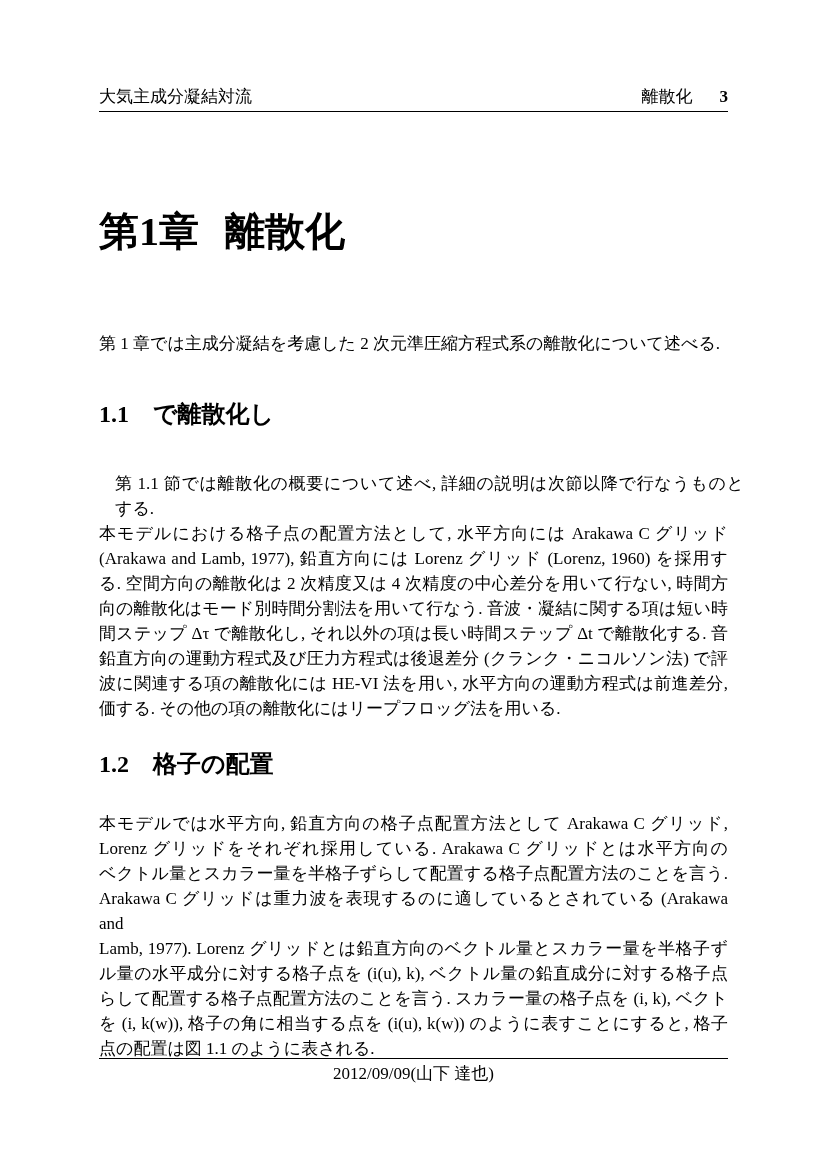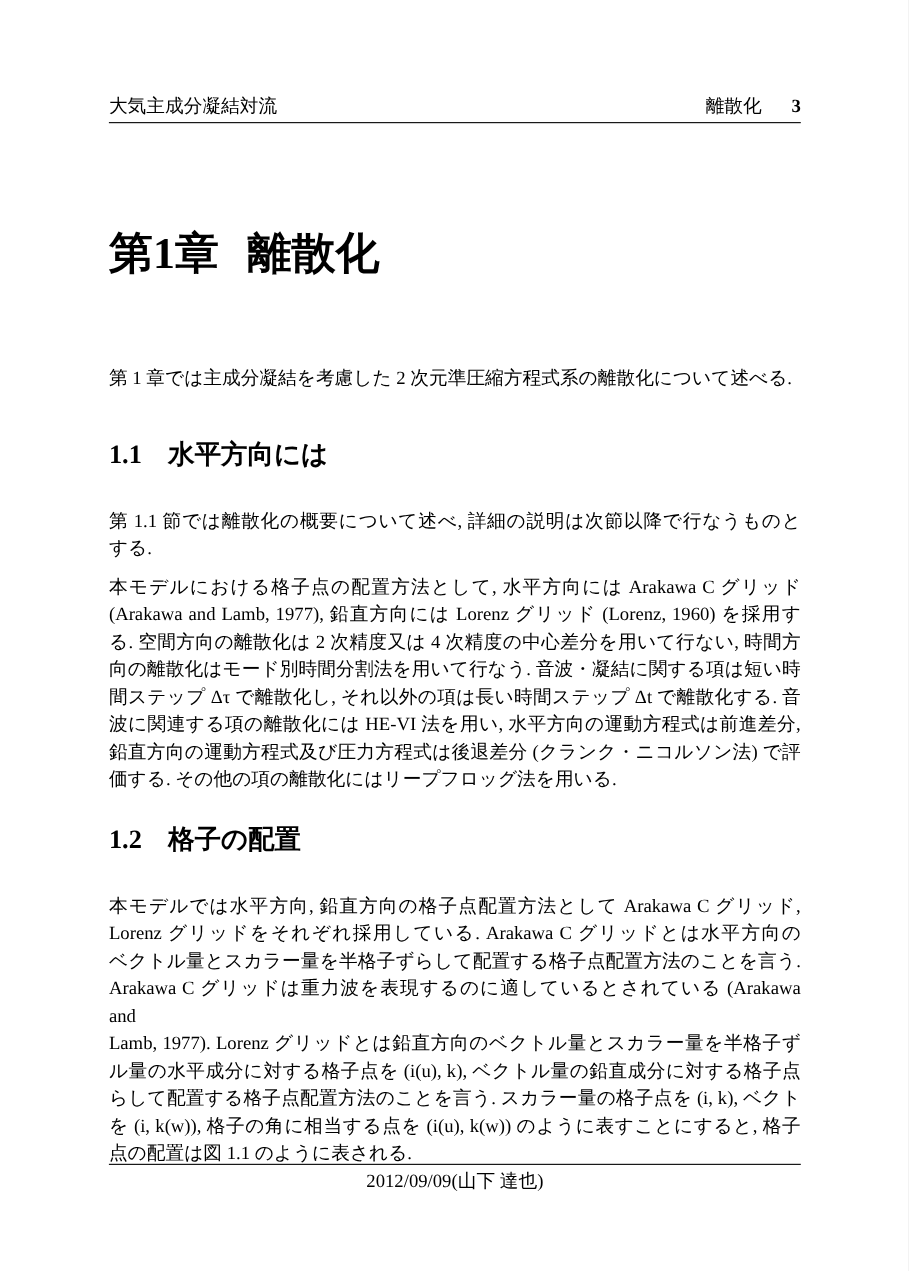--- a/index.html
+++ b/index.html
@@ -82,21 +82,21 @@
   .body {
     position: absolute;
     left: 99px;
     width: 629px;
     margin: 0;
     font-size: 17px;
     line-height: 25px;
     text-align: left;
   }
   .intro { top: 331px; }
-  .p11   { top: 461px; }
+  .p11   { top: 471px; margin-left: 16px; }
   .p12   { top: 521px; }
   .p21   { top: 811px; }
   .line {
     text-align: justify;
     text-align-last: justify;
   }
   .line.last {
     text-align: left;
     text-align-last: left;
   }
@@ -133,36 +133,36 @@
   </div>
   <div class="header-rule"></div>
 
   <h1 class="chapter">
     <span class="ch-label">第1章</span><span class="ch-title">離散化</span>
   </h1>
 
   <p class="body intro">第 1 章では主成分凝結を考慮した 2 次元準圧縮方程式系の離散化について述べる.</p>
 
   <h2 class="section s1">
-    <span class="sec-num">1.1</span><span class="sec-title">水平方向には</span>
+    <span class="sec-num">1.1</span><span class="sec-title">で離散化し</span>
   </h2>
 
   <div class="body p11">
       <div class="line">第 1.1 節では離散化の概要について述べ, 詳細の説明は次節以降で行なうものと</div>
       <div class="line last">する.</div>
     </div>
 
   <div class="body p12">
       <div class="line">本モデルにおける格子点の配置方法として, 水平方向には Arakawa C グリッド</div>
       <div class="line">(Arakawa and Lamb, 1977), 鉛直方向には Lorenz グリッド (Lorenz, 1960) を採用す</div>
       <div class="line">る. 空間方向の離散化は 2 次精度又は 4 次精度の中心差分を用いて行ない, 時間方</div>
       <div class="line">向の離散化はモード別時間分割法を用いて行なう. 音波・凝結に関する項は短い時</div>
       <div class="line">間ステップ Δτ で離散化し, それ以外の項は長い時間ステップ Δt で離散化する. 音</div>
+      <div class="line">鉛直方向の運動方程式及び圧力方程式は後退差分 (クランク・ニコルソン法) で評</div>
       <div class="line">波に関連する項の離散化には HE-VI 法を用い, 水平方向の運動方程式は前進差分,</div>
-      <div class="line">鉛直方向の運動方程式及び圧力方程式は後退差分 (クランク・ニコルソン法) で評</div>
       <div class="line last">価する. その他の項の離散化にはリープフロッグ法を用いる.</div>
     </div>
 
   <h2 class="section s2">
     <span class="sec-num">1.2</span><span class="sec-title">格子の配置</span>
   </h2>
 
   <div class="body p21">
       <div class="line">本モデルでは水平方向, 鉛直方向の格子点配置方法として Arakawa C グリッド,</div>
       <div class="line">Lorenz グリッドをそれぞれ採用している.  Arakawa C グリッドとは水平方向の</div>

